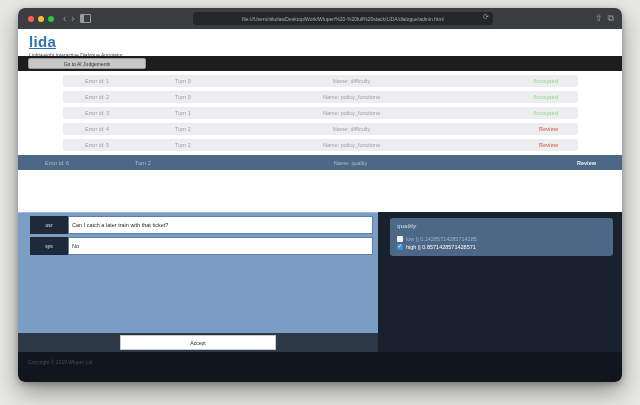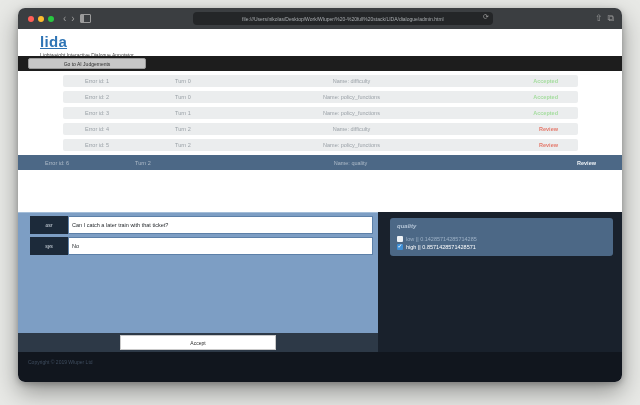--- a/index.html
+++ b/index.html
@@ -30,21 +30,21 @@
   .spacer{flex:1;}
   .url-capsule{
     flex:none;width:300px;height:13px;background:#242628;border-radius:4px;
     display:flex;align-items:center;justify-content:center;position:relative;
   }
   .url-text{font-size:5px;color:#a9adb0;white-space:nowrap;overflow:hidden;max-width:270px;}
   .reload{position:absolute;right:4px;top:1px;font-size:7px;color:#9b9b9b;}
   .chrome-ic{color:#9b9b9b;font-size:9px;line-height:1;}
   
   .content{flex:1;background:#fff;display:flex;flex-direction:column;min-height:0;}
-  .site-header{height:27px;flex:none;padding:4px 0 0 22px;box-sizing:border-box;}
+  .site-header{height:27px;flex:none;padding:4px 0 0 11px;box-sizing:border-box;}
   .logo{display:inline-block;font-size:15px;font-weight:bold;color:#2e74b5;
         text-decoration:underline;line-height:1;letter-spacing:.3px;}
   .subtitle{font-size:5px;color:#4a4a4a;margin-top:1px;}
   .navbar{height:15px;flex:none;background:#1d1d1d;display:flex;align-items:center;padding-left:10px;}
   .nav-button{width:118px;height:11px;background:#c7c7c7;border:1px solid #9a9a9a;border-radius:2px;
       font-size:5px;color:#2e2e2e;display:flex;align-items:center;justify-content:center;box-sizing:border-box;}
   
   .etable{flex:none;margin-top:4px;}
   .t-row{
     height:12px;margin:0 44px 4px 45px;background:#ebedee;border-radius:2px;

